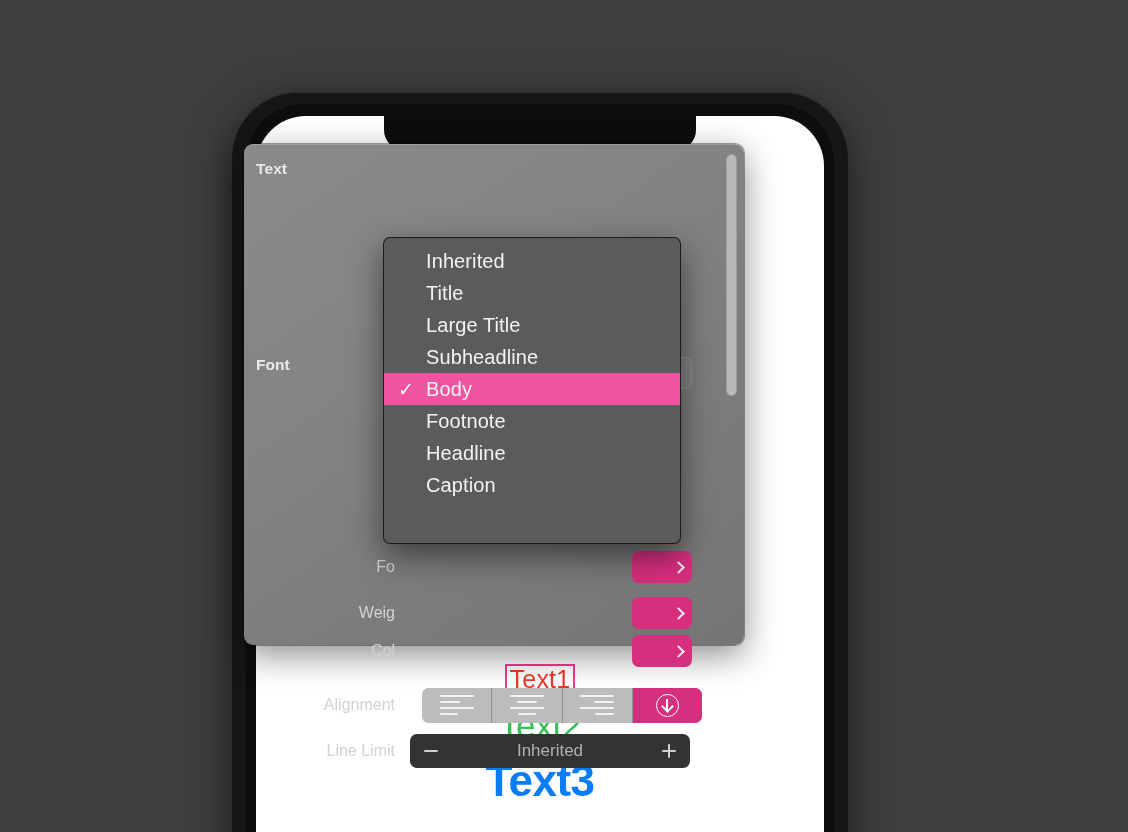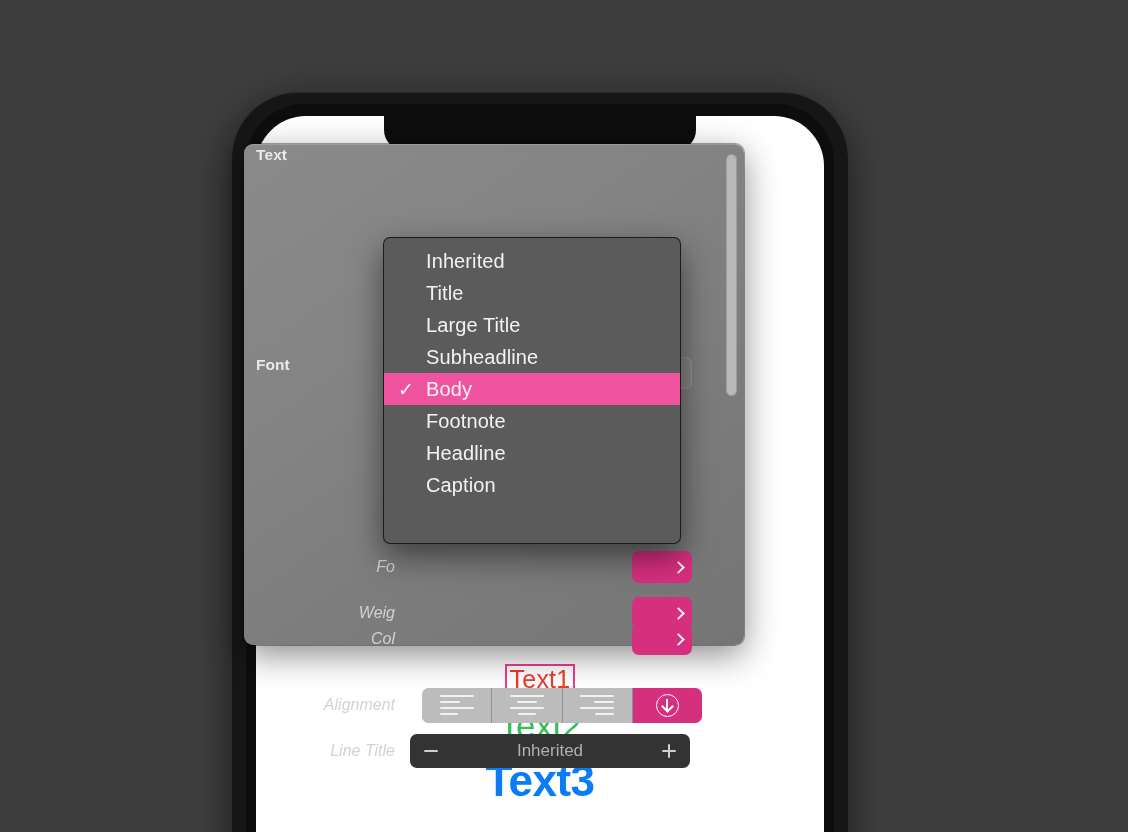--- a/index.html
+++ b/index.html
@@ -87,21 +87,21 @@
     width:40px; height:40px;
     background:#767676;
     border:1px solid rgba(0,0,0,.38);
     border-radius:0 0 7px 7px;
     transform:rotate(45deg);
     box-shadow:2px 2px 6px rgba(0,0,0,.25);
   }
 
   .insp-title {
     position:absolute;
-    left:12px; top:2px;
+    left:12px; top:16px;
     font-size:15.5px; font-weight:bold; color:#e9e9e9;
     letter-spacing:.1px;
   }
   .sep {
     position:absolute; left:0; right:0; height:1px;
     background:rgba(255,255,255,.10);
     border-top:1px solid rgba(0,0,0,.07);
   }
   .sep-a { top:141px; }
   .sep-b { top:198px; }
@@ -131,25 +131,24 @@
     position:absolute;
     left:0; width:500px; height:34px;
     display:flex; align-items:center;
   }
   .row-label {
     width:165px;
     text-align:right;
     padding-right:14px;
     font-size:16px;
     color:#d2d2d2;
-    font-style:italic;
   }
   .row-font      { top:406px; }
   .row-weight    { top:452px; }
-  .row-color     { top:478px; }
+  .row-color     { top:490px; }
   .row-alignment { top:544px;gap:12px; }
   .row-linelimit { top:590px; }
 
   
   .pink-btn {
     width:60px; height:32px;
     border-radius:7px;
     background:#d62f7e;
     display:flex; align-items:center; justify-content:flex-end;
     padding-right:9px;
@@ -358,21 +357,21 @@
               <i></i>
           </span>
         </div>
         <div class="seg-item accent">
           <span class="dl-circle"></span>
         </div>
       </div>
     </div>
 
     <div class="row row-linelimit">
-      <div class="row-label">Line Title</div>
+      <div class="row-label">Line Limit</div>
       <div class="stepper">
         <span class="minus"></span>
         <span class="val">Inherited</span>
         <span class="plus"></span>
       </div>
     </div>
 
     <div class="scrolltrack">
       <div class="scrollthumb"></div>
     </div>

